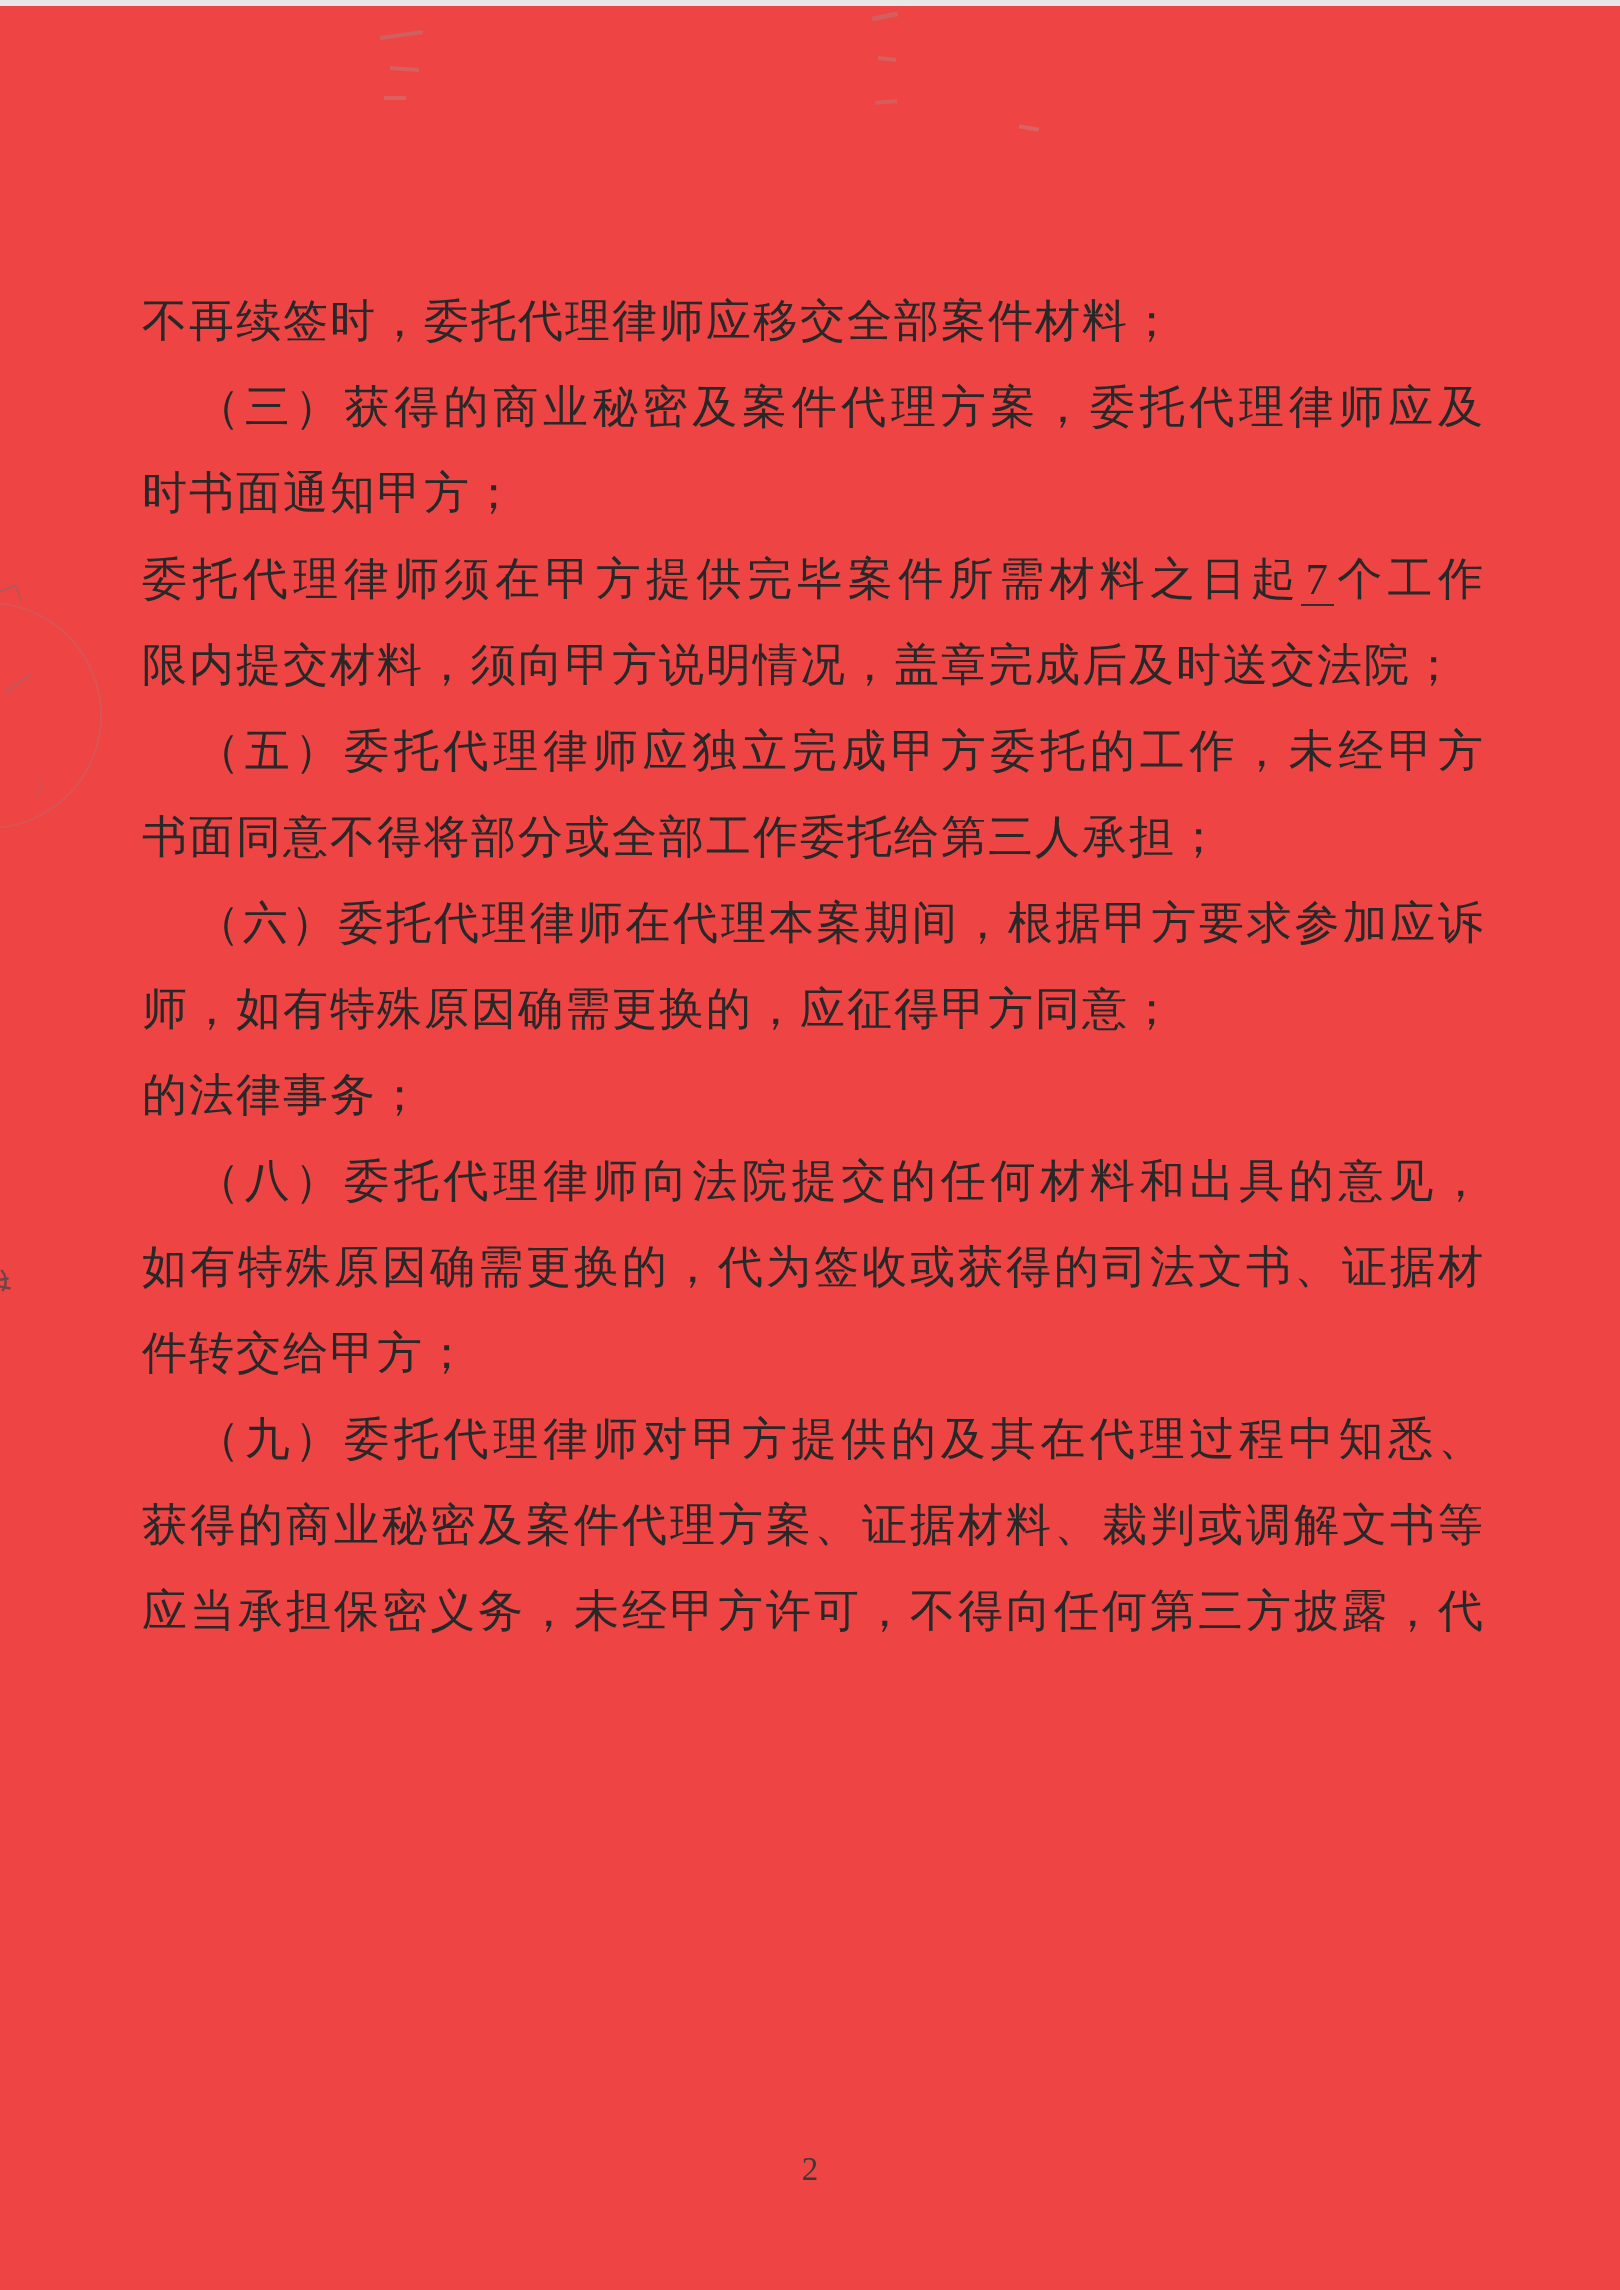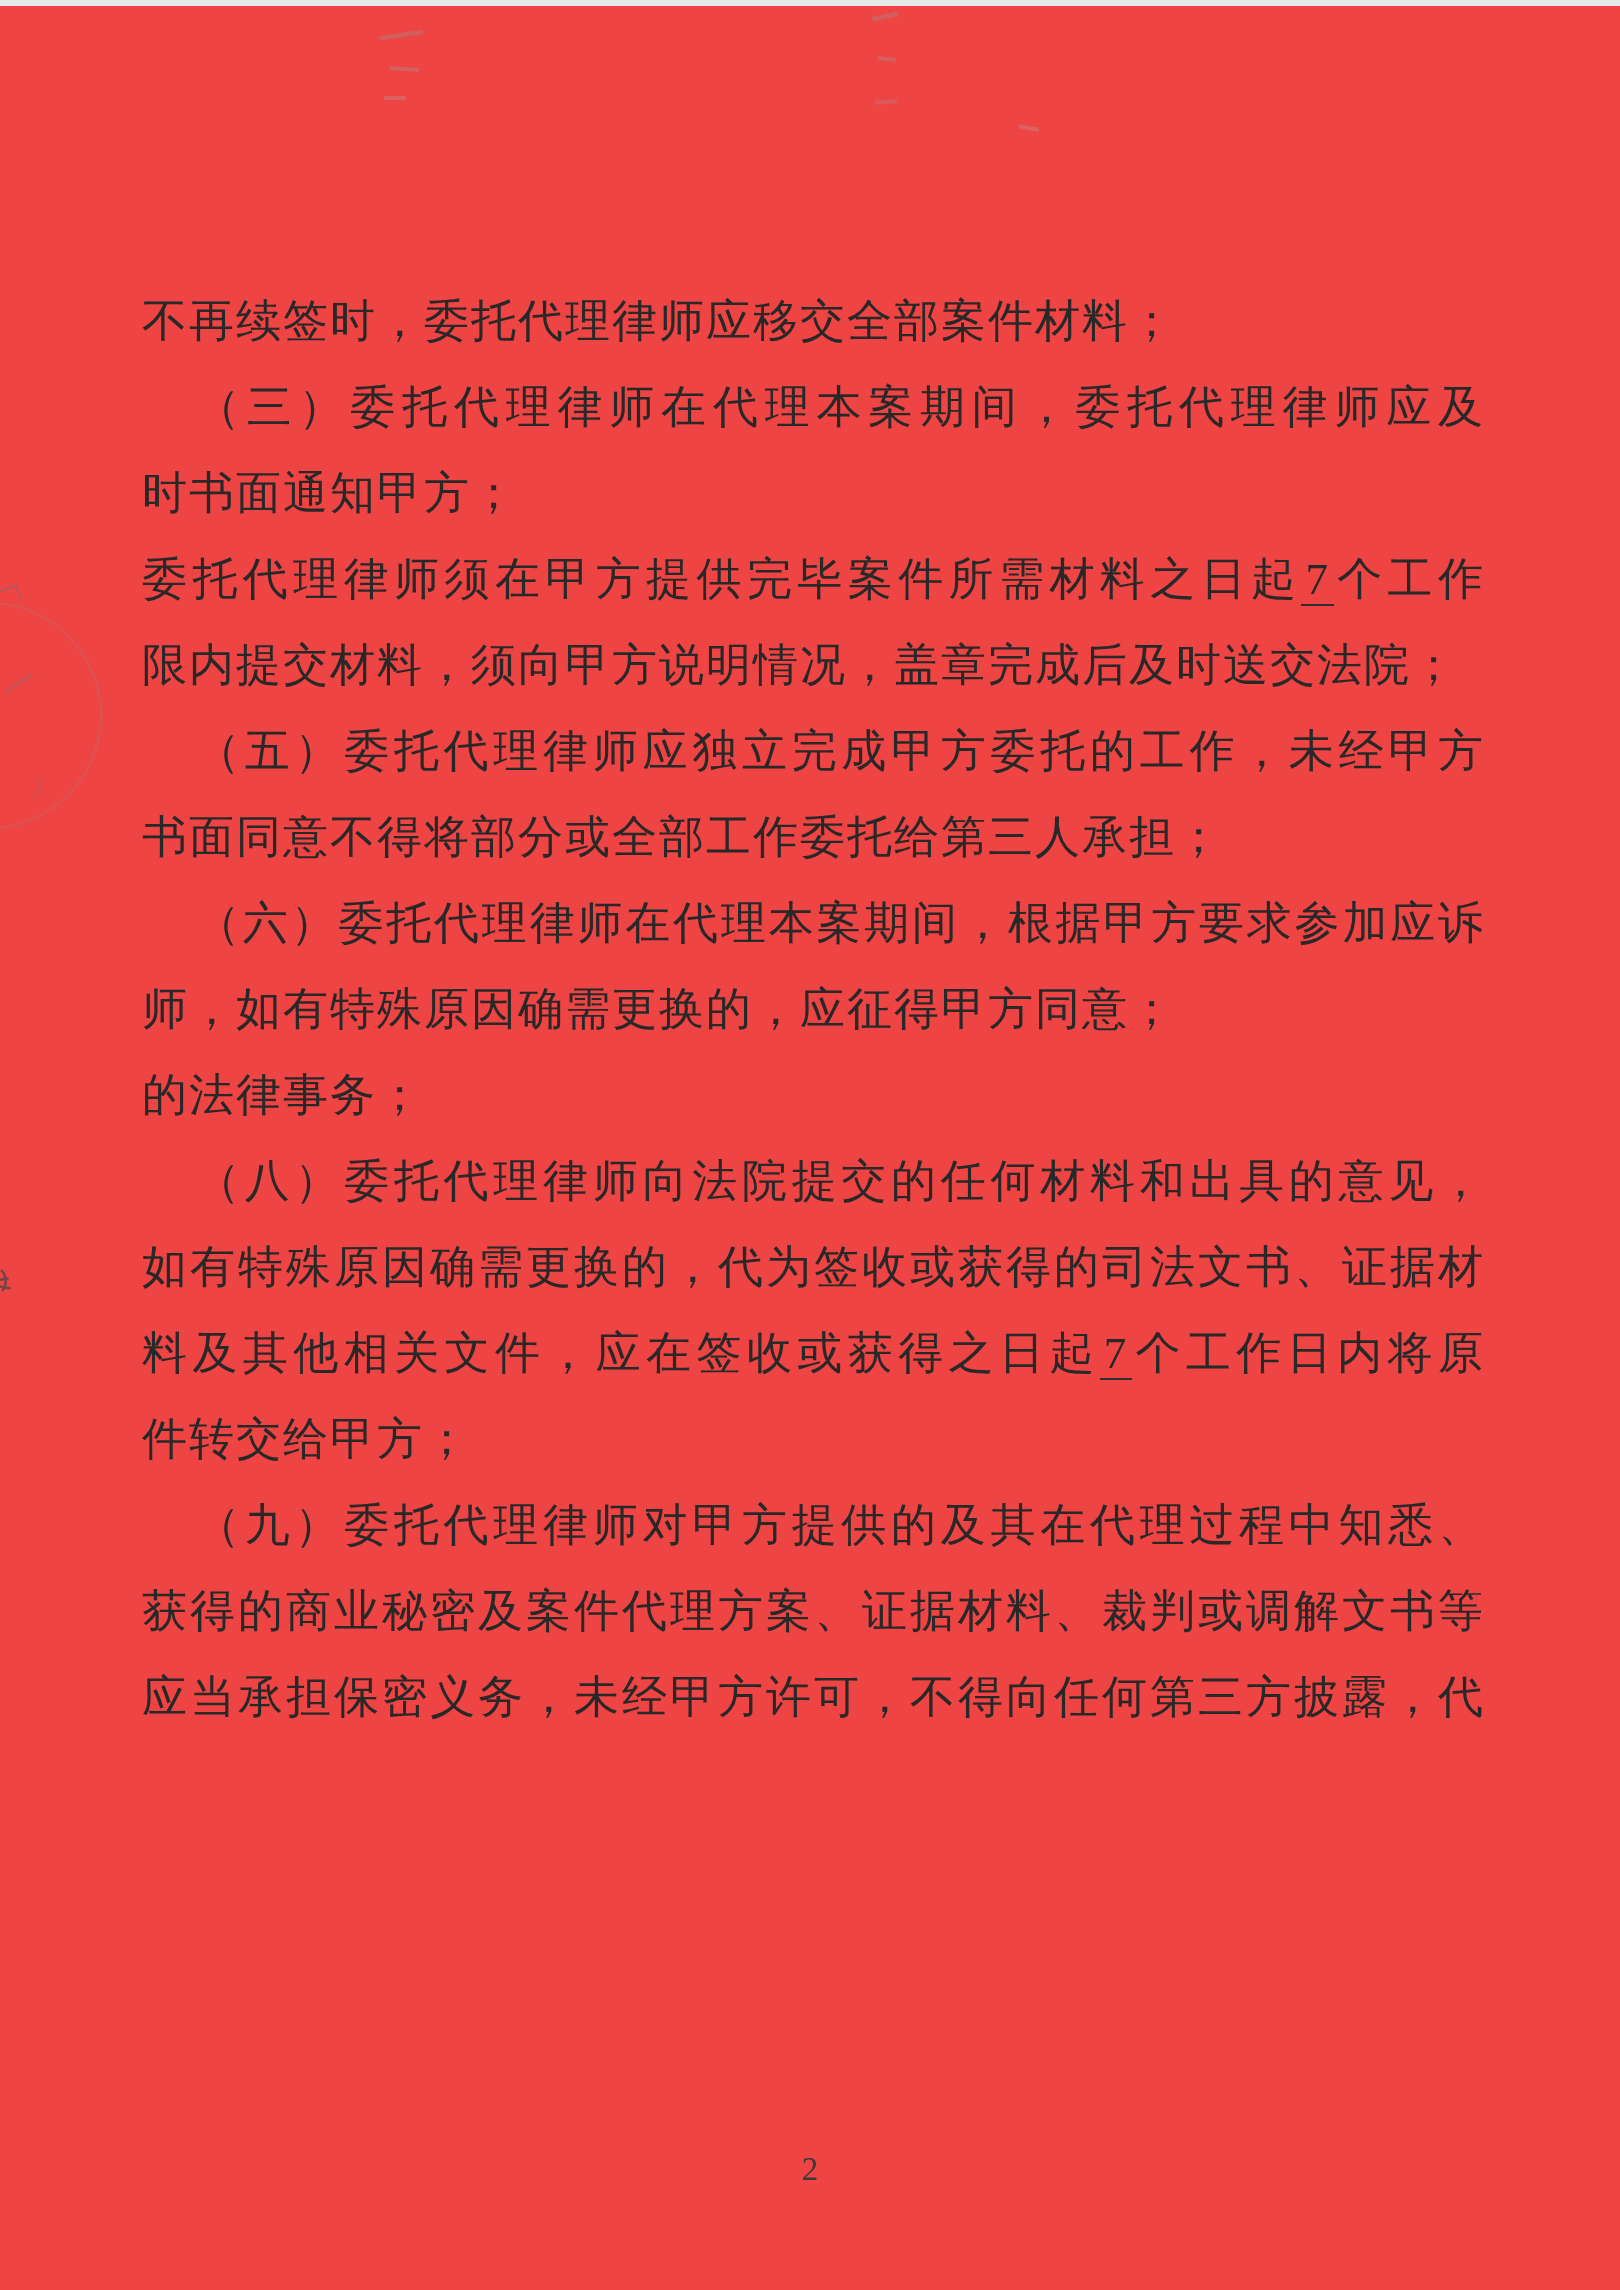--- a/index.html
+++ b/index.html
@@ -133,32 +133,31 @@
   <div class="artifact smudge-right-mid"></div>
   <div class="artifact margin-mark-upper"></div>
   <div class="artifact margin-scribble-lower">
     <svg viewBox="0 0 36 34" xmlns="http://www.w3.org/2000/svg">
       <path d="M2 18 L14 16 M8 8 C12 12, 14 22, 9 28 M4 24 L16 26" stroke="rgba(70,70,70,0.75)" stroke-width="2.5" fill="none" stroke-linecap="round"></path>
     </svg>
   </div>
 
   <div class="doc-body">
       <div class="line last"><span>不再续签时，委托代理律师应移交全部案件材料；</span></div>
-      <div class="line indent"><span>（三）委托代理律师在代理本案期间，委托代理律师应及</span></div>
+      <div class="line indent"><span>（三）获得的商业秘密及案件代理方案，委托代理律师应及</span></div>
       <div class="line last"><span>时书面通知甲方；</span></div>
       <div class="line"><span>委托代理律师须在甲方提供完毕案件所需材料之日起</span><span class="u">7</span><span>个工作</span></div>
       <div class="line last"><span>限内提交材料，须向甲方说明情况，盖章完成后及时送交法院；</span></div>
       <div class="line indent"><span>（五）委托代理律师应独立完成甲方委托的工作，未经甲方</span></div>
       <div class="line last"><span>书面同意不得将部分或全部工作委托给第三人承担；</span></div>
       <div class="line indent"><span>（六）委托代理律师在代理本案期间，根据甲方要求参加应诉</span></div>
       <div class="line last"><span>师，如有特殊原因确需更换的，应征得甲方同意；</span></div>
       <div class="line last"><span>的法律事务；</span></div>
       <div class="line indent"><span>（八）委托代理律师向法院提交的任何材料和出具的意见，</span></div>
       <div class="line"><span>如有特殊原因确需更换的，代为签收或获得的司法文书、证据材</span></div>
-      <div class="line"><span>料及其他相关文件，应在签收或获得之日起</span><span class="u">7</span><span>个工作日内将原</span></div>
       <div class="line last"><span>件转交给甲方；</span></div>
       <div class="line indent"><span>（九）委托代理律师对甲方提供的及其在代理过程中知悉、</span></div>
       <div class="line"><span>获得的商业秘密及案件代理方案、证据材料、裁判或调解文书等</span></div>
       <div class="line"><span>应当承担保密义务，未经甲方许可，不得向任何第三方披露，代</span></div>
     </div>
 
   <div class="page-number">2</div>
 
 </div>
 

